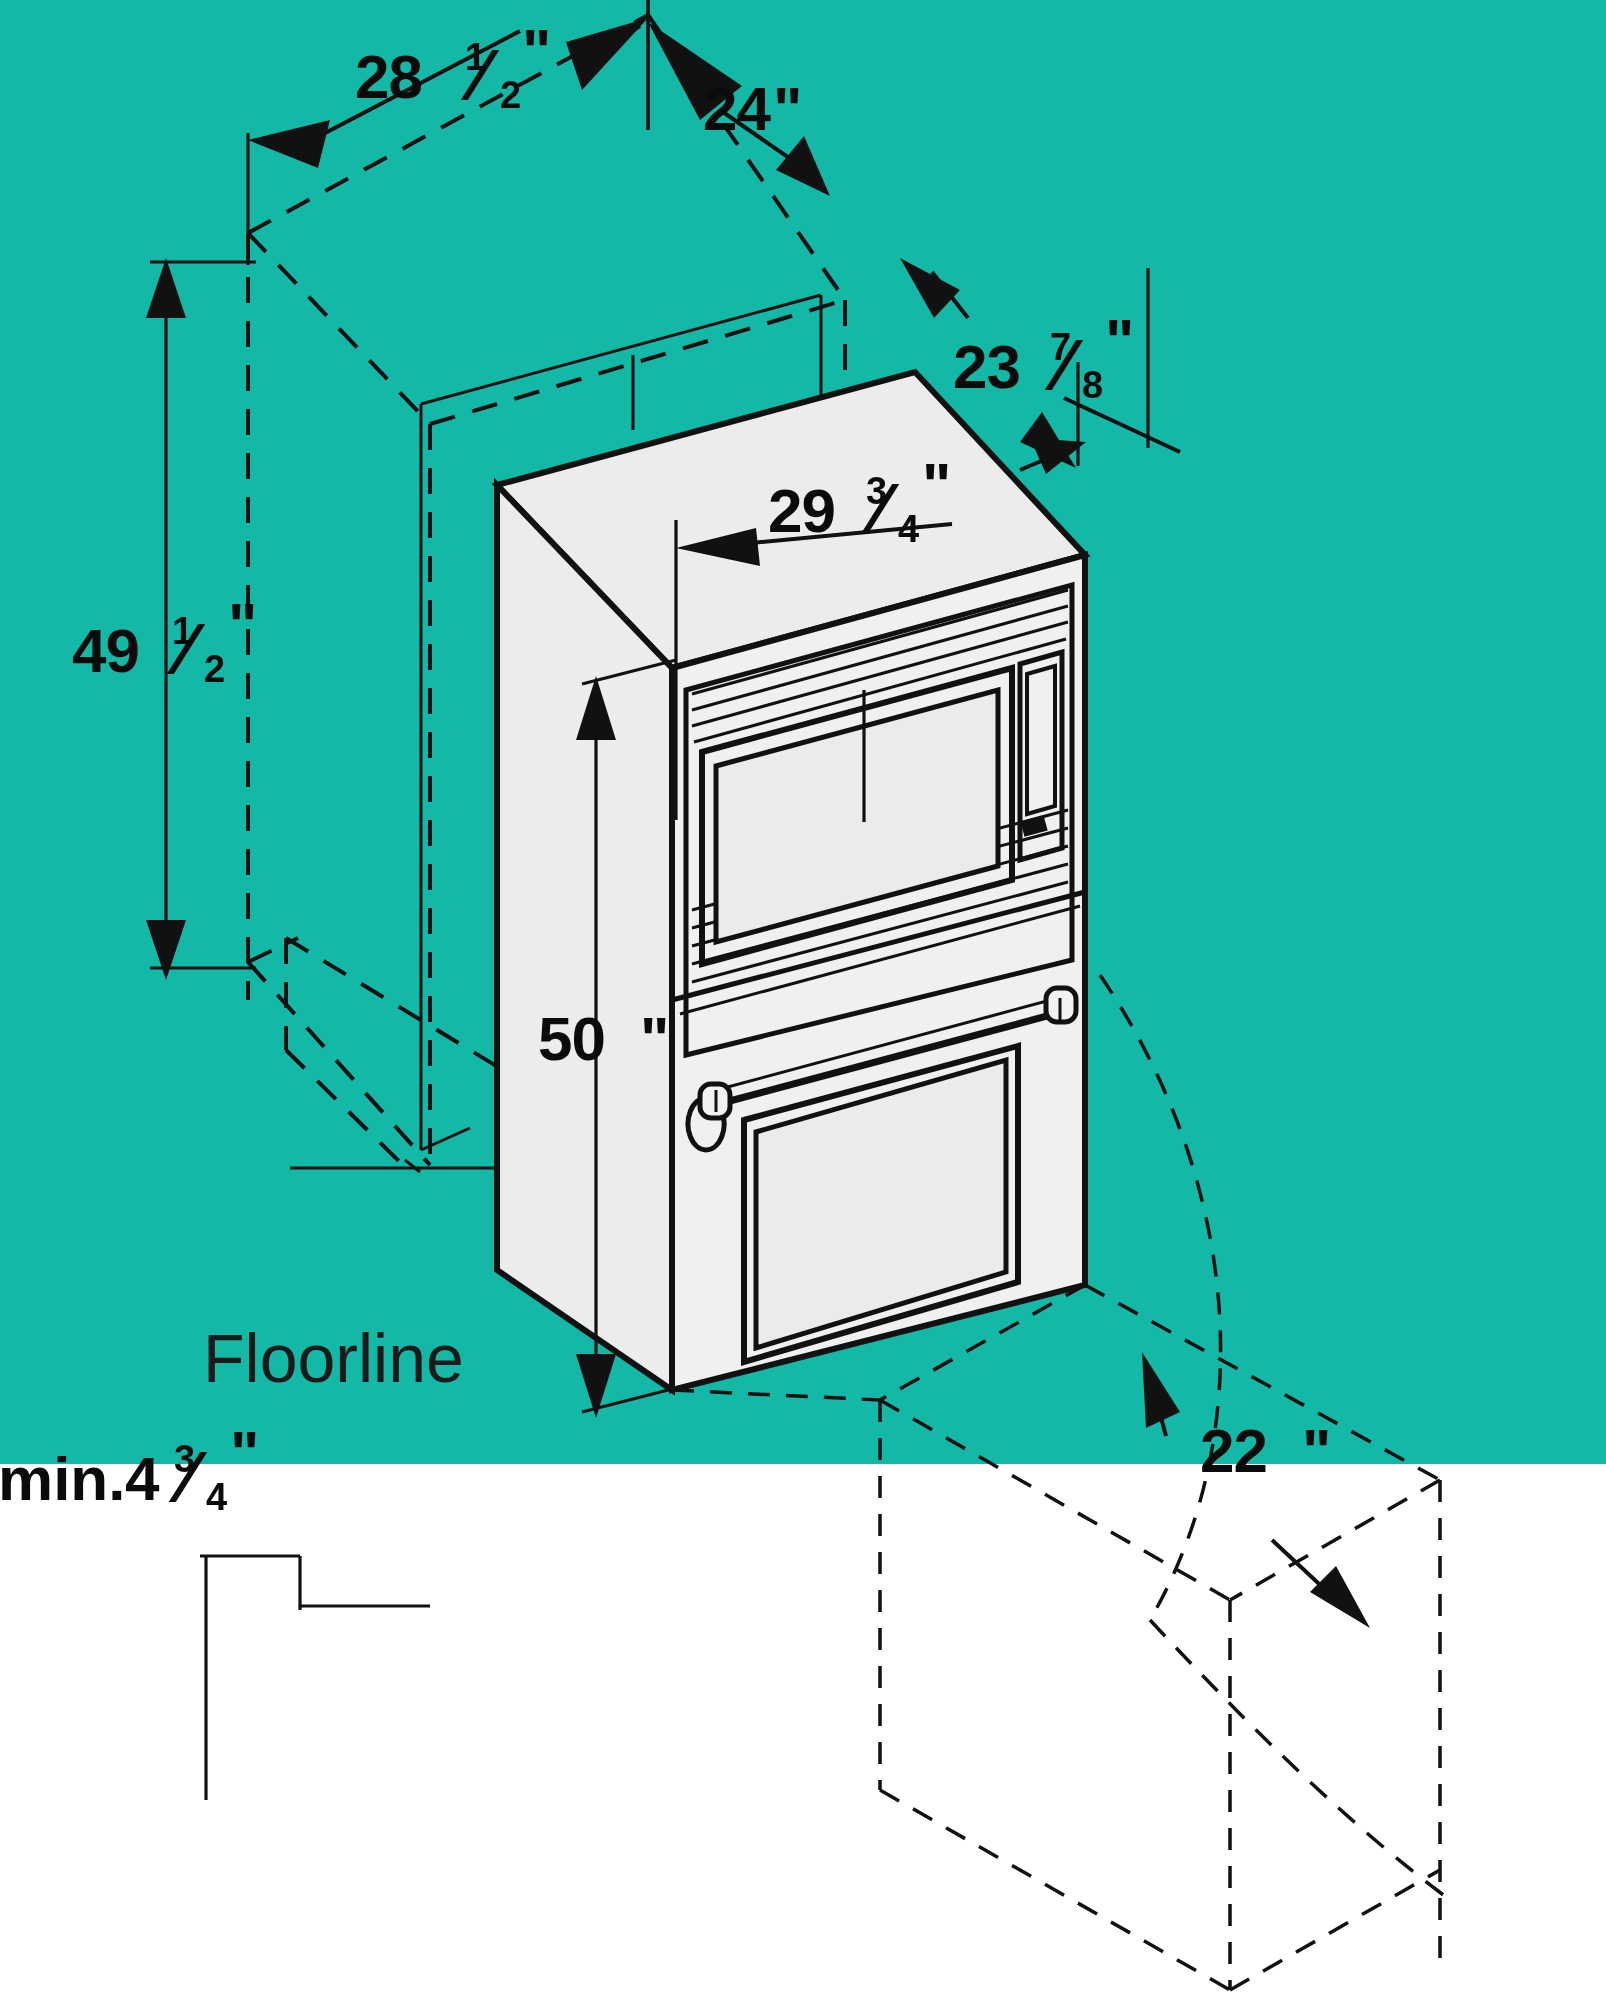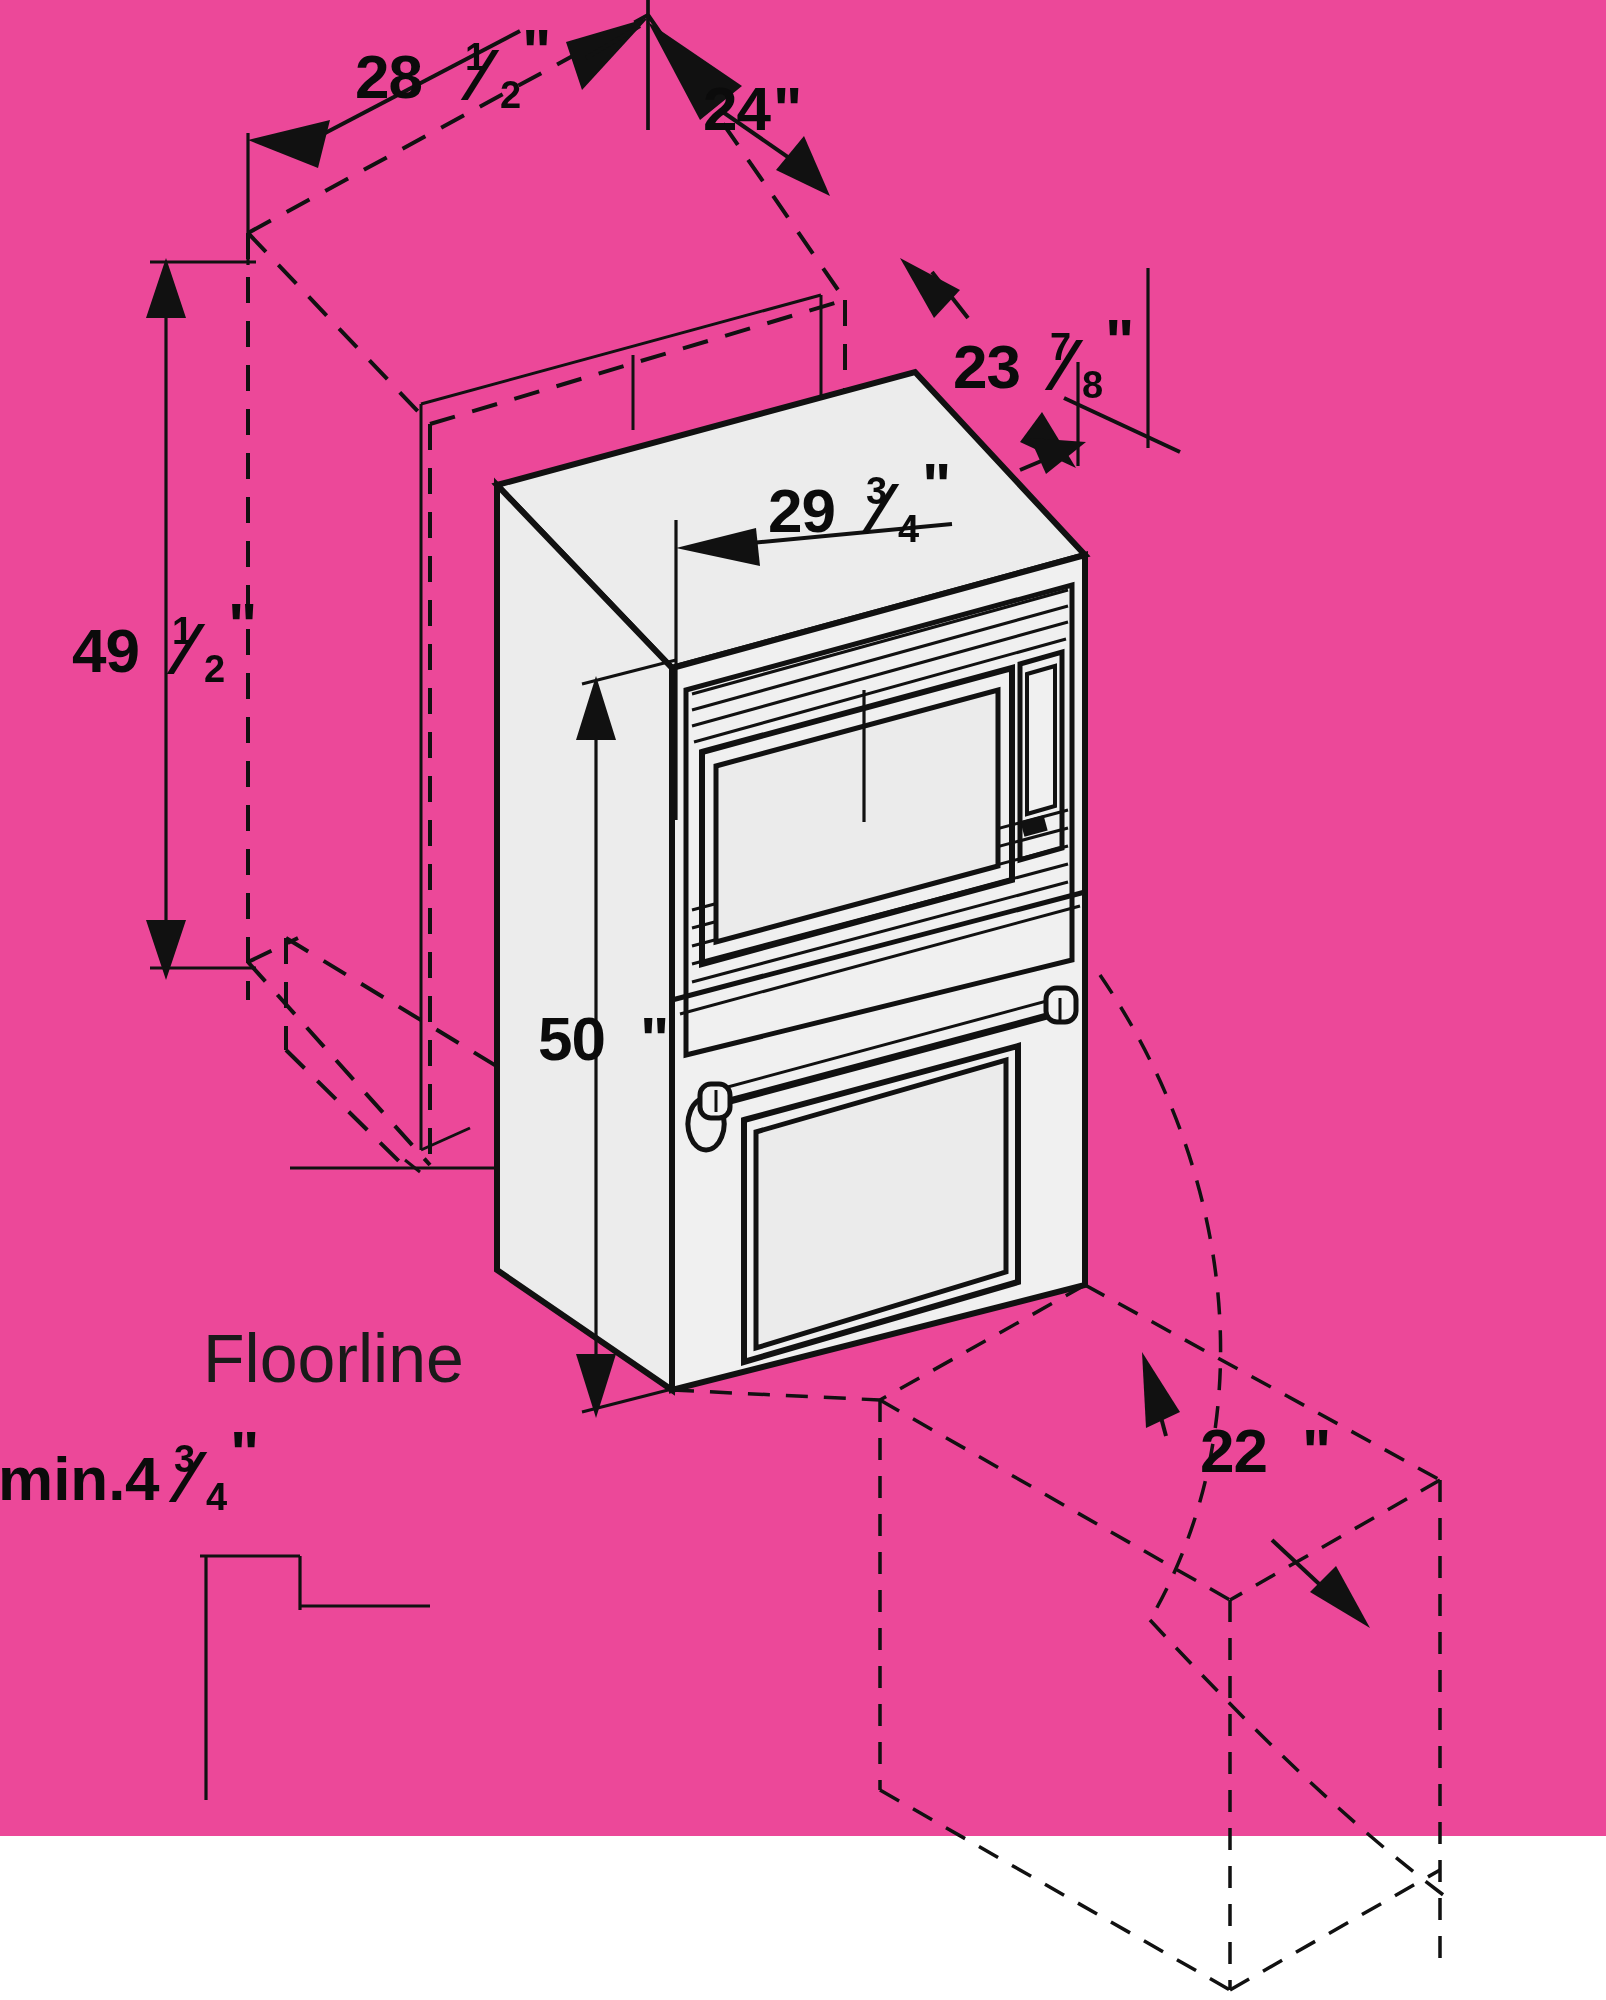--- a/index.html
+++ b/index.html
@@ -9,22 +9,22 @@
   }
   body {
     width: 1606px;
     height: 2000px;
     overflow: hidden;
     font-family: "Liberation Sans", sans-serif;
   }
   #drawing-root {
     position: relative;
     width: 1606px;
-    height: 1836px;
-    background: #ec4899;
+    height: 1464px;
+    background: #14b8a6;
   }
   svg.diagram {
     display: block;
     width: 1606px;
     height: 2000px;
   }
   
   .solid-thin  { fill: none; stroke: #111111; stroke-width: 3; }
   .solid-med   { fill: none; stroke: #111111; stroke-width: 5; }
   .solid-thick { fill: none; stroke: #111111; stroke-width: 7; }

